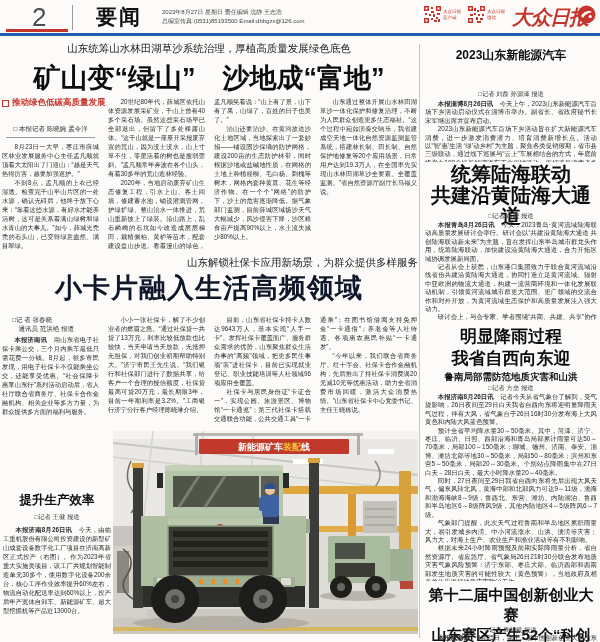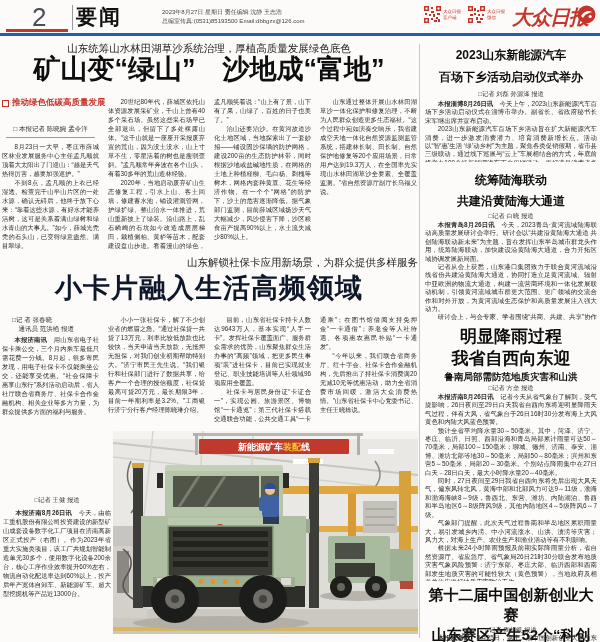--- a/index.html
+++ b/index.html
@@ -7,36 +7,36 @@
   .page {
     position:relative; width:600px; height:642px; margin:0 auto;
     background:#fcfbf9; overflow:hidden;
     font-family:"Liberation Sans", sans-serif; color:#222;
   }
   
   .hdr { position:absolute; left:0; top:0; width:600px; height:33px; }
   .page-num { position:absolute; left:32px; top:2px; font-size:26px; color:#4a4e57; font-weight:400; }
   .page-num-bar { position:absolute; left:6px; top:29px; width:62px; height:3px; background:#c5352c; }
   .hdr-vline { position:absolute; left:72px; top:5px; width:1px; height:25px; background:#9a9a9a; }
-  .section-name { position:absolute; left:76px; top:3px; font-size:21px; font-weight:900; color:#111; letter-spacing:2px; }
+  .section-name { position:absolute; left:96px; top:3px; font-size:21px; font-weight:900; color:#111; letter-spacing:2px; }
   .hdr-meta { position:absolute; left:162px; top:8px; font-size:6px; color:#444; line-height:9px; }
   .qr-box { position:absolute; top:6px; width:17px; height:17px; }
   .qr1 { left:424px; } .qr2 { left:468px; }
   .qr-label { position:absolute; top:9px; font-size:4.5px; color:#c5352c; line-height:5.5px; width:22px; }
   .qr-label-1 { left:443px; } .qr-label-2 { left:487px; }
   .masthead { position:absolute; left:512px; top:4px; font-family:"Liberation Serif", serif;
     font-weight:900; font-style:italic; font-size:20px; color:#c5352c; letter-spacing:-1px; }
   .mast-logo { position:absolute; left:577px; top:5px; width:19px; height:19px; }
   .blue-rule { position:absolute; left:0; top:33px; width:600px; height:3px; background:#1f5fae; }
   
   .main-sep { position:absolute; left:419px; top:44px; width:1px; height:594px; background:#c9c7c2; }
   
   .lead-kicker { position:absolute; left:0; top:42px; width:418px; text-align:center;
     font-size:10.5px; font-weight:500; color:#222; }
-  .lead-headline { position:absolute; left:0; top:51px; width:418px; text-align:center;
+  .lead-headline { position:absolute; left:0; top:60px; width:418px; text-align:center;
     font-size:27px; font-weight:900; color:#0e0e0e; }
   .lead-body { position:absolute; left:2px; top:97px; width:415px; height:156px;
     column-count:4; column-gap:9px; column-fill:auto; overflow:hidden; }
   .badge { display:flex; align-items:center; gap:3px; margin-bottom:16px; }
   .badge-sq { width:7px; height:7px; border:1.5px solid #c5352c; flex:0 0 auto; }
   .badge-txt { font-size:8.5px; font-weight:900; color:#c5352c; white-space:nowrap; }
   .lead-byline { font-size:6.5px; color:#333; text-align:center; padding-bottom:3px;
     border-bottom:1px solid #999; margin:0 4px 4px 4px; }
   .para { font-size:6.3px; line-height:9px; text-align:justify; text-indent:2em; color:#2a2a2a; }
   
@@ -58,21 +58,21 @@
   
   .sb { position:absolute; left:425px; width:172px; }
   .sb-head { text-align:center; font-weight:900; color:#0e0e0e; }
   .sb-byline { text-align:center; font-size:6.3px; color:#333; }
   .sb-deck { text-align:center; font-size:9.5px; font-weight:700; color:#111; }
   .sb-body { overflow:hidden; }
   .sb-body .para { font-size:6.4px; line-height:8.4px; }
   .a1-head { top:44px; font-size:12px; line-height:22px; }
   .a1-byline { top:90px; }
   .a1-body { top:100px; height:62px; position:absolute; left:425px; width:172px; }
-  .a2-head { top:170px; font-size:12px; line-height:21px;text-align:center; }
+  .a2-head { top:164px; font-size:20px; line-height:21px;text-align:center; }
   .a2-byline { top:212px; }
   .a2-body { top:221px; height:99px; position:absolute; left:425px; width:172px; }
   .a3-head { top:326px; font-size:17px; line-height:22px; }
   .a3-deck { top:371px; }
   .a3-byline { top:384px; }
   .a3-body { top:393px; height:188px; position:absolute; left:425px; width:172px; }
   .a4-head { top:585px; font-size:15px; line-height:20px; }
   .a4-byline { top:626px; }
   .a4-body { top:634px; height:8px; position:absolute; left:425px; width:172px; }
   .pos { position:absolute; }
@@ -271,28 +271,28 @@
       <rect x="150" y="84" width="16" height="9" fill="#2e3a55"></rect>
       <rect x="149" y="64" width="17" height="22" rx="3" fill="#3f62a3"></rect>
       <circle cx="157" cy="59" r="5" fill="#e8c49a"></circle>
       <path d="M151,58 a6,6 0 0 1 12,0 z" fill="#2a4f92"></path>
       <rect x="146" y="66" width="5" height="14" rx="2" fill="#3f62a3"></rect>
     </svg>
   </div>
 
   <div class="factory">
     <div class="factory-head">
+      <div>提升生产效率</div>
     </div>
     <div class="factory-byline">□记者  王健  报道</div>
     <p class="para"><b class="dateline">本报济南8月26日讯　</b><span>今天，由临工重机股份有限公司投资建设的新型矿山成套设备数字化工厂项目在济南高新区正式投产（右图）。作为2023年省重大实施类项目，该工厂共规划智能制造单元30多个，使用数字化设备200余台，核心工序作业效率提升60%左右，物流自动化配送率达到60%以上，投产后年产宽体自卸车、新能源矿车、超大型挖掘机等产品近13000台。</span></p>
   </div>
 
   <div class="sb sb-head a1-head pos">
     <div>2023山东新能源汽车</div>
-    <div>百场下乡活动启动仪式举办</div>
   </div>
   <div class="sb sb-byline a1-byline pos">□记者  刘磊  孙源泽  报道</div>
   <div class="sb-body a1-body">
     <p class="para"><b class="dateline">本报淄博8月26日讯　</b><span>今天上午，2023山东新能源汽车百场下乡活动启动仪式在淄博市举办。副省长、省政府秘书长宋军继出席并宣布启动。</span></p>
     <div>
         <p class="para">2023山东新能源汽车百场下乡活动旨在扩大新能源汽车消费，进一步激发消费潜力、培育消费新增长点。活动以“智‘惠’生活 ‘绿’动乡村”为主题，聚焦各类促销假期，省市县三级联动，通过线下巡展与“云上”车展相结合的方式，年底前将举办100余场新能源汽车下乡促销活动，更好满足消费者多样化购车需求。活动期间，企业将发放新能源汽车消费券，鼓励金融机构给予购车贷款等金融支持举措，积极协调车企让利补贴、多重优惠叠加，营造汽车消费良好环境。</p>
       </div>
   </div>
 
   <div class="sb sb-head a2-head pos">

